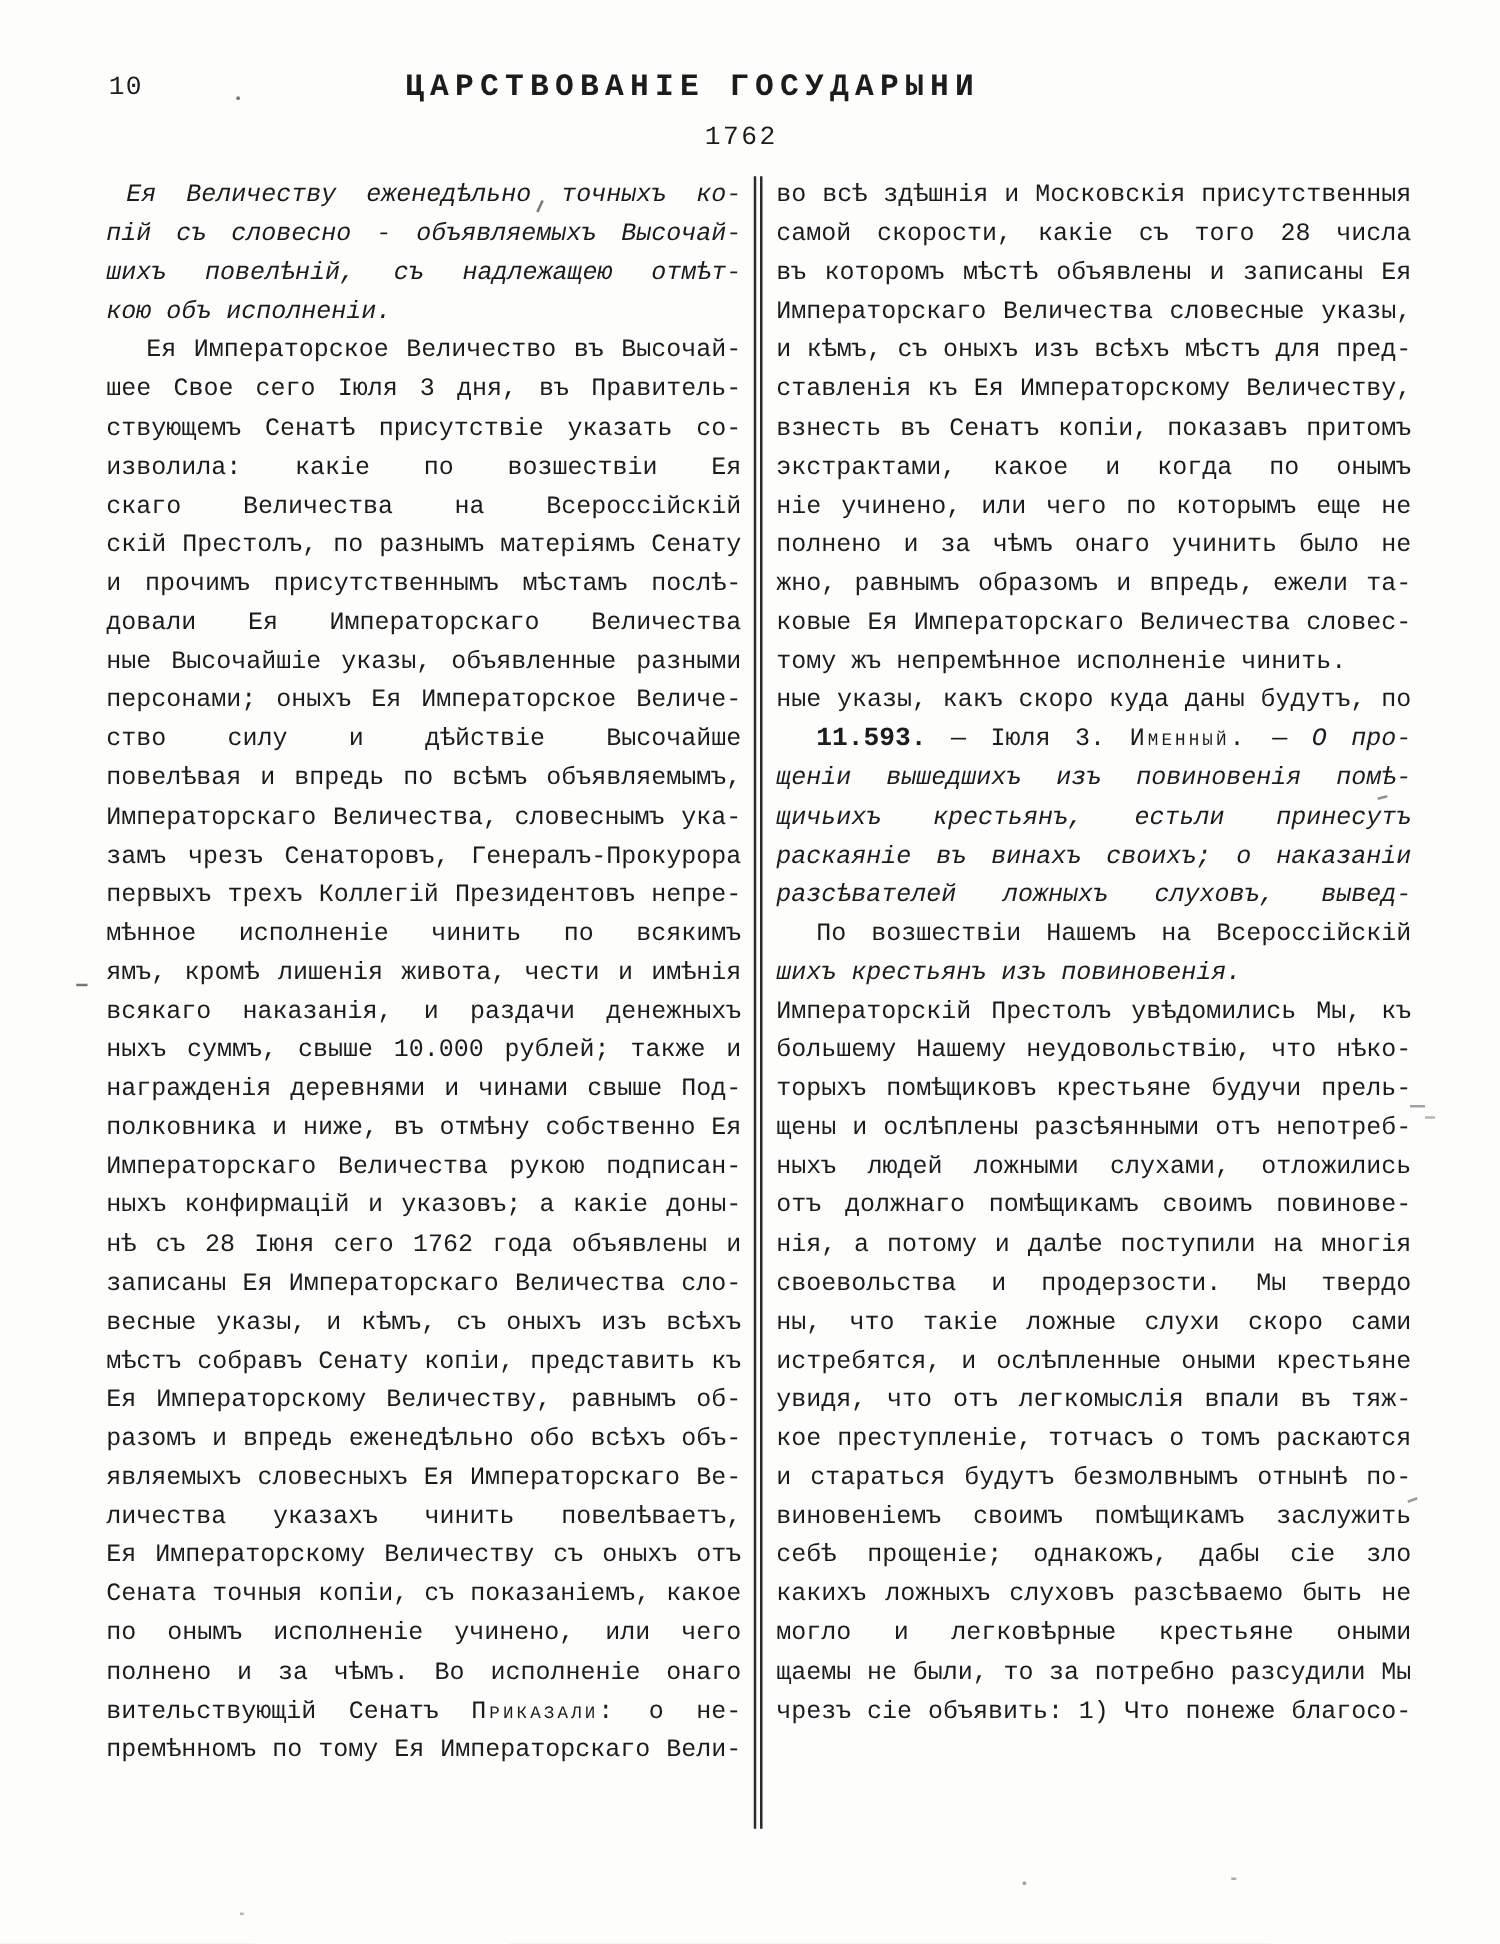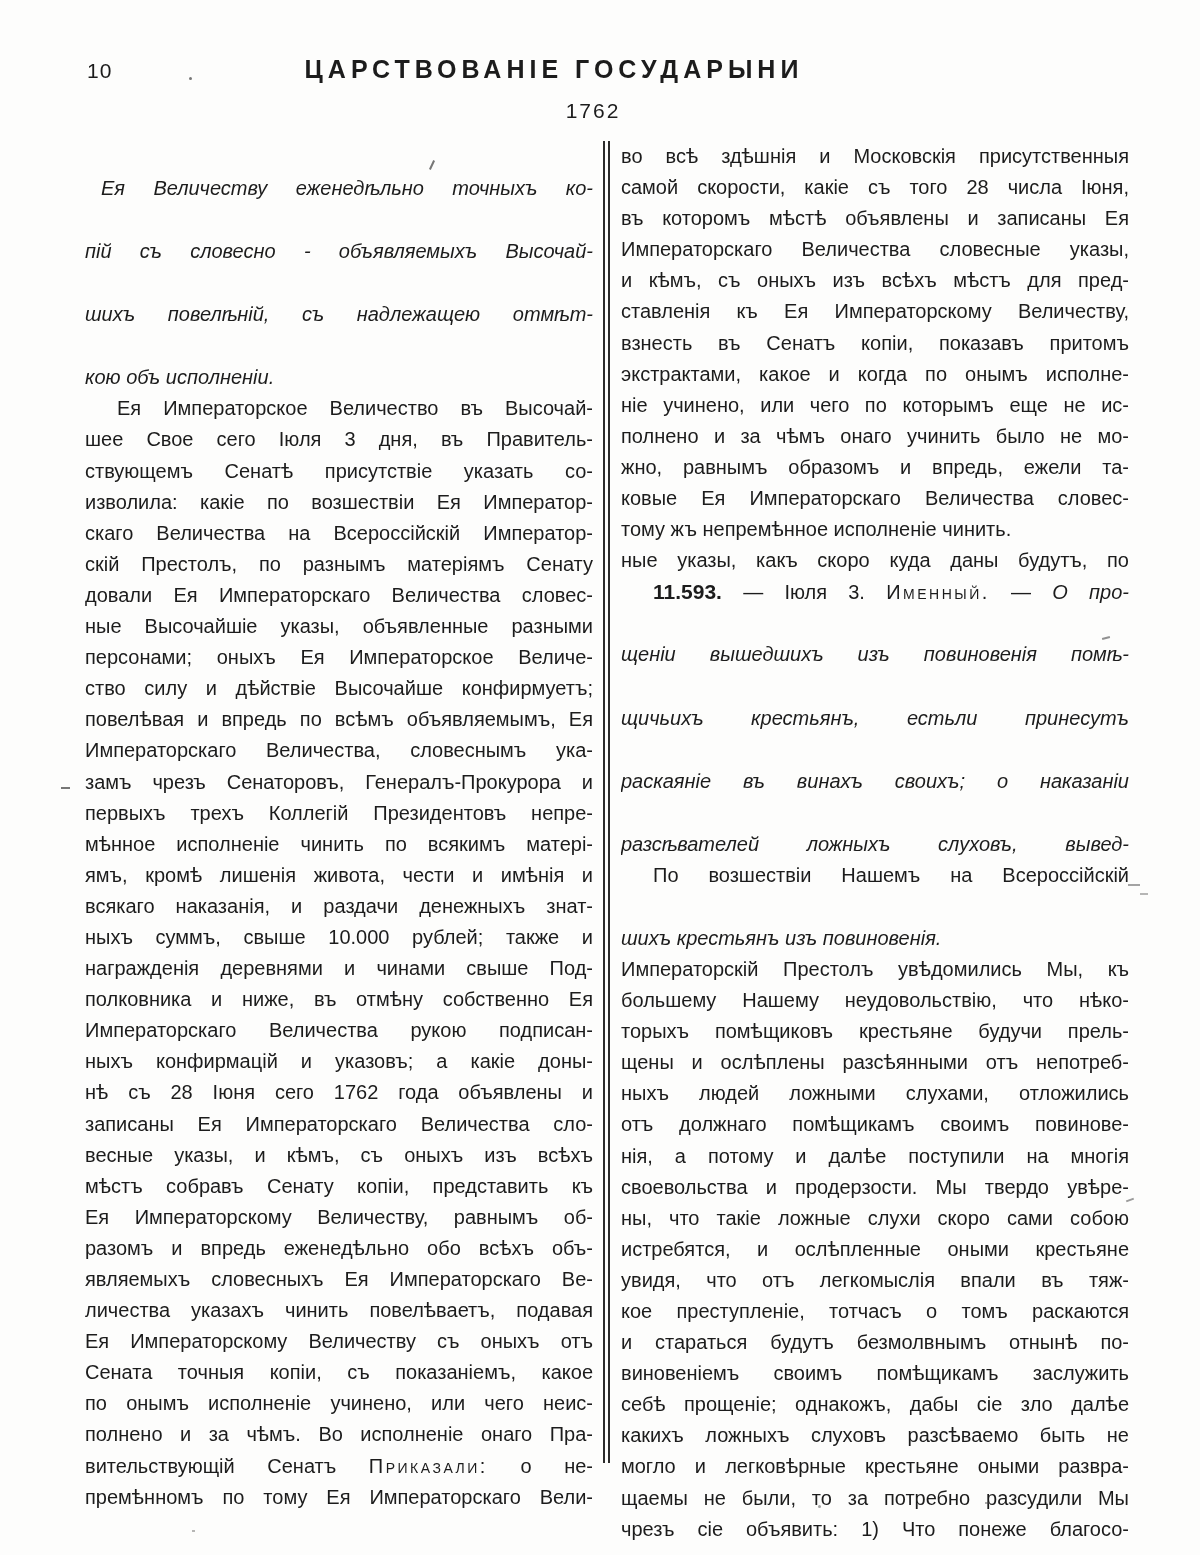--- a/index.html
+++ b/index.html
@@ -6,21 +6,21 @@
     margin: 0;
     padding: 0;
     background: #e8e8e8;
   }
   .page {
     position: relative;
     width: 1200px;
     height: 1555px;
     background: #fdfdfc;
     overflow: hidden;
-    font-family: Liberation Sans, sans-serif;
+    font-family: Liberation Mono, monospace;
     color: #1c1c1c;
   }
   .pageno {
     position: absolute;
     left: 87px;
     top: 59px;
     font-size: 21px;
     letter-spacing: 1px;
   }
   .header-title {
@@ -66,21 +66,21 @@
     height: 31.1px;
     overflow: hidden;
     text-align: justify;
     text-align-last: justify;
     text-justify: inter-word;
     white-space: normal;
   }
   .line.end { text-align-last: left; }
   .line.ind { text-indent: 32px; }
   .line.ind-sm { text-indent: 16px; }
-  .line.i, .i { font-style: italic; margin-top: 32px; }
+  .line.i, .i { font-style: italic; }
   .num { font-weight: bold; font-size: 21px; }
   .sp { font-variant: small-caps; letter-spacing: 2.5px; }
   .artifact {
     position: absolute;
     background: #4a4a4a;
     opacity: 0.75;
   }
 </style>
 </head>
 <body>
@@ -96,20 +96,21 @@
         <div class="line i ind-sm">Ея Величеству еженедѣльно точныхъ ко-</div>
         <div class="line i">пій съ словесно - объявляемыхъ Высочай-</div>
         <div class="line i">шихъ повелѣній, съ надлежащею отмѣт-</div>
         <div class="line i end">кою объ исполненіи.</div>
         <div class="line ind">Ея Императорское Величество въ Высочай-</div>
         <div class="line">шее Свое сего Іюля 3 дня, въ Правитель-</div>
         <div class="line">ствующемъ Сенатѣ присутствіе указать со-</div>
         <div class="line">изволила: какіе по возшествіи Ея Император-</div>
         <div class="line">скаго Величества на Всероссійскій Император-</div>
         <div class="line">скій Престолъ, по разнымъ матеріямъ Сенату</div>
+        <div class="line">и прочимъ присутственнымъ мѣстамъ послѣ-</div>
         <div class="line">довали Ея Императорскаго Величества словес-</div>
         <div class="line">ные Высочайшіе указы, объявленные разными</div>
         <div class="line">персонами; оныхъ Ея Императорское Величе-</div>
         <div class="line">ство силу и дѣйствіе Высочайше конфирмуетъ;</div>
         <div class="line">повелѣвая и впредь по всѣмъ объявляемымъ, Ея</div>
         <div class="line">Императорскаго Величества, словеснымъ ука-</div>
         <div class="line">замъ чрезъ Сенаторовъ, Генералъ-Прокурора и</div>
         <div class="line">первыхъ трехъ Коллегій Президентовъ непре-</div>
         <div class="line">мѣнное исполненіе чинить по всякимъ матері-</div>
         <div class="line">ямъ, кромѣ лишенія живота, чести и имѣнія и</div>

